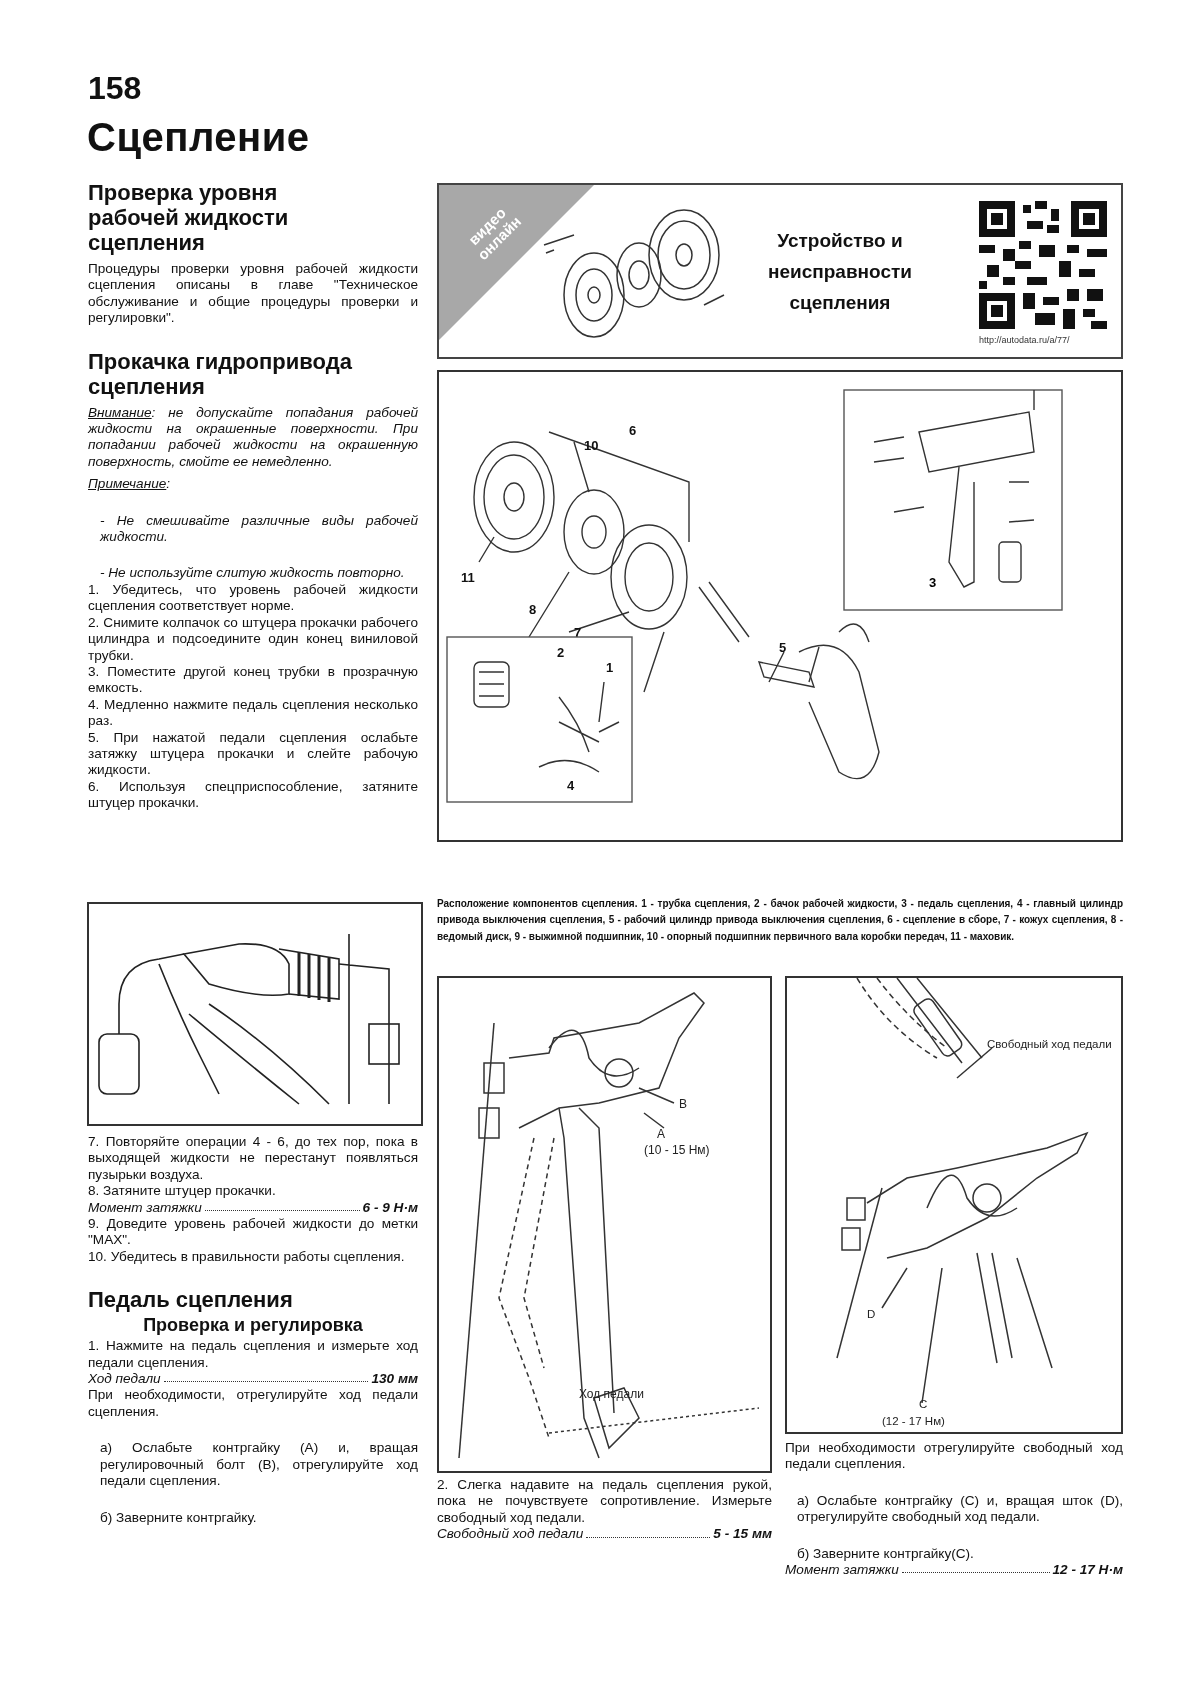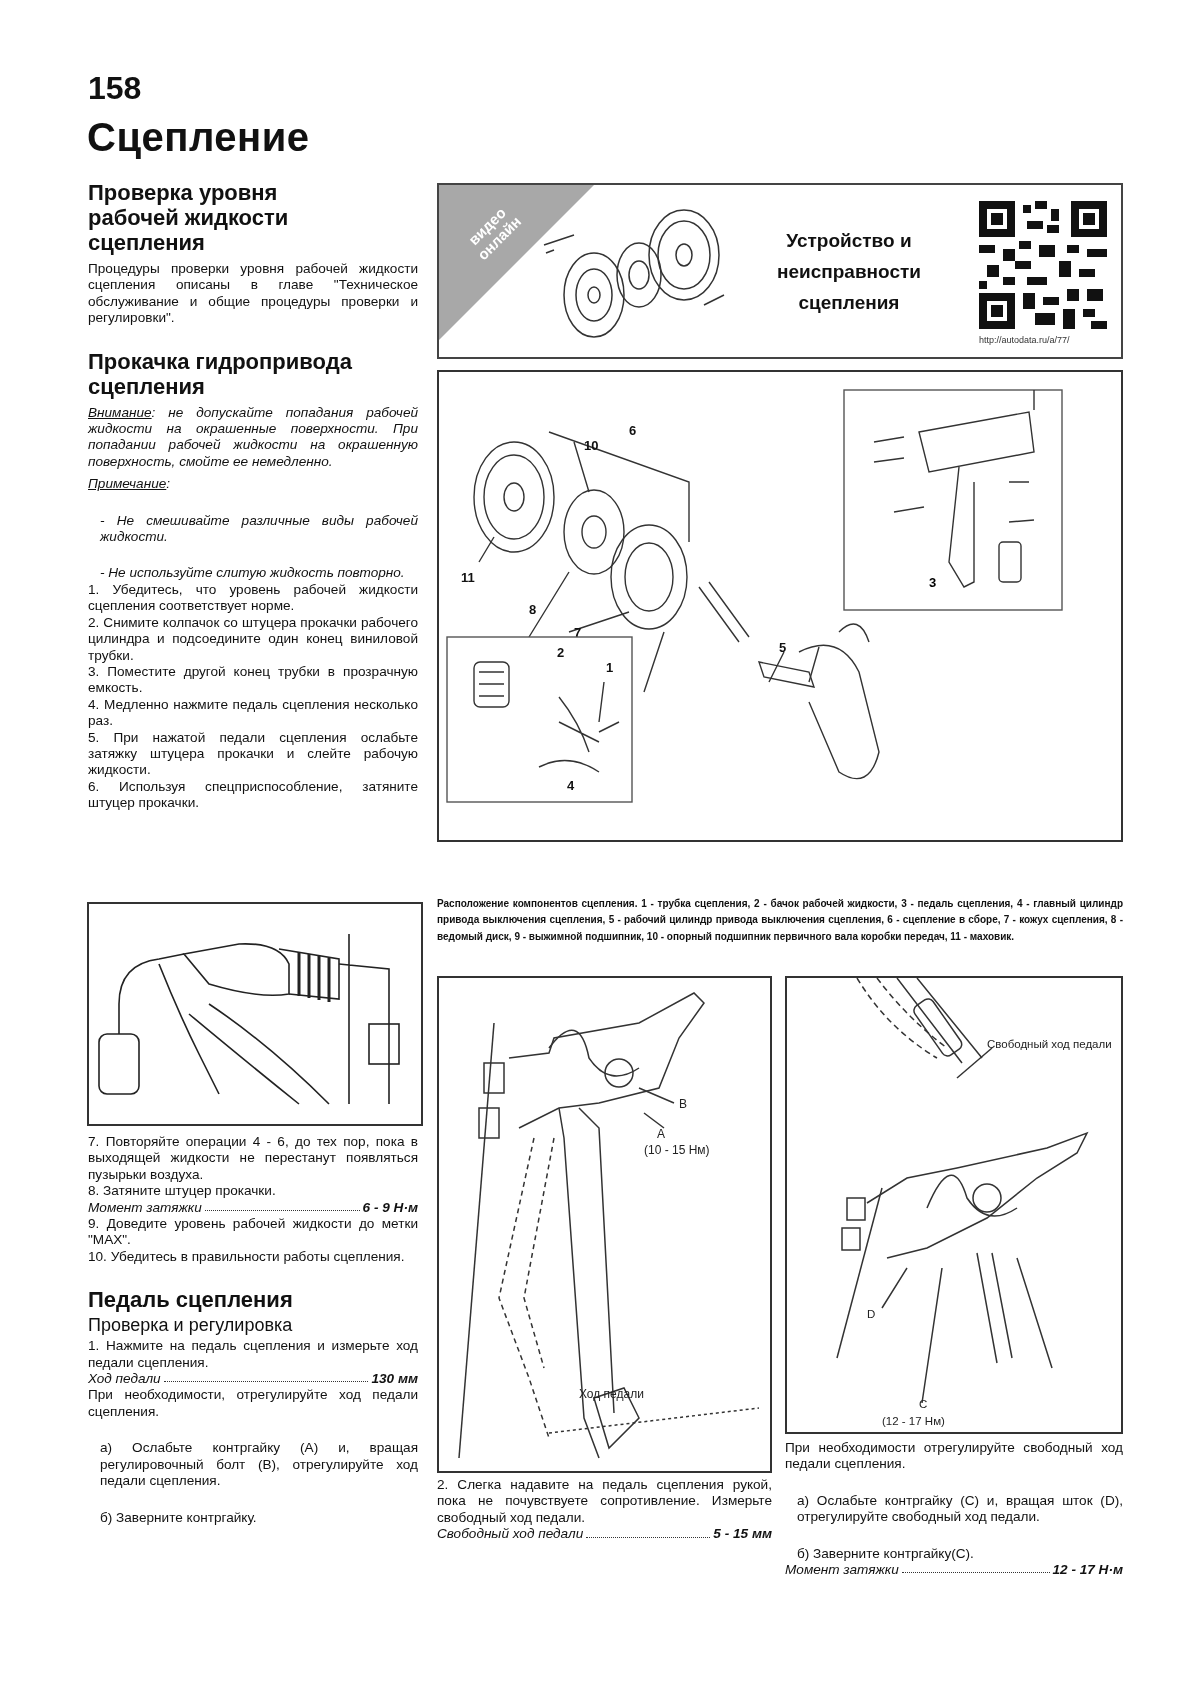--- a/index.html
+++ b/index.html
@@ -4,37 +4,37 @@
 <style>
   * { box-sizing: border-box; margin: 0; padding: 0; }
   html, body { width: 1200px; height: 1697px; background: #ffffff; overflow: hidden; }
   body { position: relative; font-family: "Liberation Sans", sans-serif; color: #111; }
 
   .page-num { position: absolute; left: 88px; top: 70px; font-size: 32px; font-weight: bold; }
   .chapter-title { position: absolute; left: 87px; top: 115px; font-size: 40px; font-weight: bold; letter-spacing: 0.5px; }
 
   .col-left { position: absolute; left: 88px; top: 180px; width: 330px; }
   h2.sec { font-size: 22px; font-weight: bold; line-height: 25px; margin-bottom: 6px; }
-  h3.sub { font-size: 18px; font-weight: normal; line-height: 22px; margin-bottom: 2px; }
+  h3.sub { font-size: 18px; font-weight: bold; line-height: 22px; margin-bottom: 2px; text-align: center; }
   p.txt { font-size: 13.6px; line-height: 16.4px; text-align: justify; }
   p.txt.it { font-style: italic; }
   p.indent { padding-left: 12px; margin-top: 20px; }
   .u { text-decoration: underline; }
   .spec { display: flex; font-size: 13.6px; line-height: 16.4px; font-style: italic; }
   .spec .dots { flex: 1; border-bottom: 1px dotted #333; margin: 0 3px 5px 3px; }
   .spec .val { font-style: italic; font-weight: bold; text-align: right; }
 
   .fig { border: 2px solid #333; background: #fff; position: relative; }
 
   
   .banner { position: absolute; left: 437px; top: 183px; width: 686px; height: 176px; border: 2px solid #444; overflow: hidden; }
   .banner .corner { position: absolute; left: 0; top: 0; width: 0; height: 0;
     border-top: 155px solid #a8a8a8; border-right: 155px solid transparent; }
   .banner .corner-text { position: absolute; left: 14px; top: 30px; transform: rotate(-45deg); font-size: 15px; font-weight: bold; color: #fff; line-height: 17px; text-align: center; }
-  .banner .title { position: absolute; left: 300px; top: 40px; width: 220px; text-align: center; font-size: 19px; font-weight: bold; line-height: 31px; }
+  .banner .title { position: absolute; left: 291px; top: 40px; width: 220px; text-align: center; font-size: 19px; font-weight: bold; line-height: 31px; }
   .banner .qr { position: absolute; left: 540px; top: 16px; width: 128px; height: 128px; }
   .banner .url { position: absolute; left: 540px; top: 150px; width: 140px; font-size: 9px; color: #333; }
   .banner .clutch-art { position: absolute; left: 95px; top: 20px; width: 200px; height: 140px; }
 
   .fig-main { position: absolute; left: 437px; top: 370px; width: 686px; height: 472px; }
   .caption-main { position: absolute; left: 437px; top: 896px; width: 686px; font-size: 10px; font-weight: bold; line-height: 16.4px; text-align: justify; }
 
   .fig-bleed { position: absolute; left: 87px; top: 902px; width: 336px; height: 224px; }
 
   .fig-pedal1 { position: absolute; left: 437px; top: 976px; width: 335px; height: 497px; }

